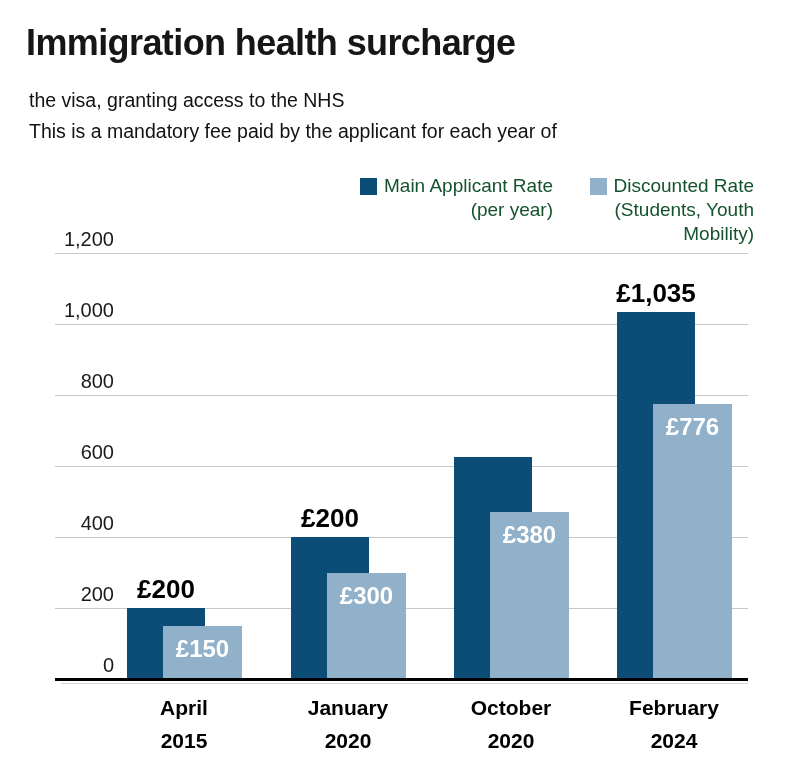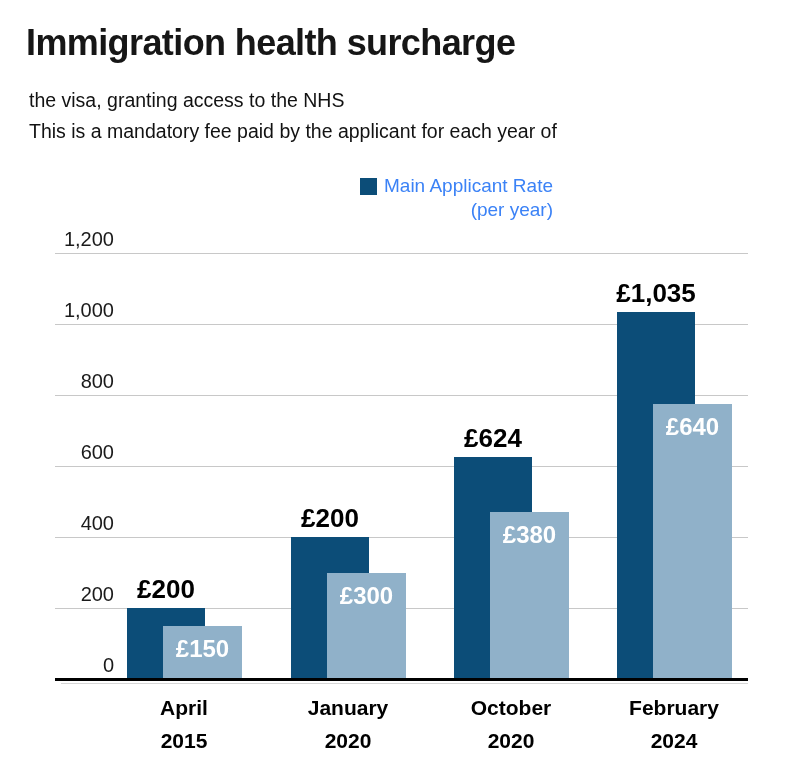--- a/index.html
+++ b/index.html
@@ -11,21 +11,21 @@
     position:absolute;left:26px;top:22px;margin:0;
     font-size:36px;font-weight:700;letter-spacing:-0.6px;color:#161616;
   }
   .subtitle{
     position:absolute;left:29px;top:85px;margin:0;
     font-size:19.5px;line-height:31px;color:#121212;font-weight:400;
   }
   .subtitle span{display:block;}
   .legend-item{
     position:absolute;top:174px;display:flex;align-items:flex-start;
-    font-size:19px;line-height:24px;color:#3b82f6;justify-content:space-between;
+    font-size:19px;line-height:24px;color:#14532d;justify-content:space-between;
   }
   .legend-swatch{
     width:17px;height:17px;flex:0 0 17px;margin-top:4px;margin-right:7px;display:inline-block;
   }
   .legend-text{text-align:right;display:inline-block;}
   .legend-text span{display:block;}
   .legend-main{right:247px;}
   .legend-disc{right:46px;}
   #chart{position:absolute;left:0;top:0;width:800px;height:768px;}
   #chart div{position:absolute;box-sizing:border-box;}
@@ -43,20 +43,28 @@
   </p>
 
   <div class="legend-item legend-main">
     <span class="legend-swatch" style="background: rgb(12, 77, 120);"></span>
     <span class="legend-text">
       <span>Main Applicant Rate</span>
       <span>(per year)</span>
     </span>
   </div>
 
+  <div class="legend-item legend-disc">
+    <span class="legend-swatch" style="background: rgb(144, 177, 201);"></span>
+    <span class="legend-text">
+      <span>Discounted Rate</span>
+      <span>(Students, Youth</span>
+      <span>Mobility)</span>
+    </span>
+  </div>
 
   <div id="chart">
       <div style="left: 28px; top: 652px; width: 86px; text-align: right; font: 400 20px / 26px &quot;Liberation Sans&quot;, sans-serif; color: rgb(26, 26, 26);">0</div>
       <div style="left: 55px; top: 608px; width: 693px; height: 1px; background: rgb(200, 200, 200);"></div>
       <div style="left: 28px; top: 581px; width: 86px; text-align: right; font: 400 20px / 26px &quot;Liberation Sans&quot;, sans-serif; color: rgb(26, 26, 26);">200</div>
       <div style="left: 55px; top: 537px; width: 693px; height: 1px; background: rgb(200, 200, 200);"></div>
       <div style="left: 28px; top: 510px; width: 86px; text-align: right; font: 400 20px / 26px &quot;Liberation Sans&quot;, sans-serif; color: rgb(26, 26, 26);">400</div>
       <div style="left: 55px; top: 466px; width: 693px; height: 1px; background: rgb(200, 200, 200);"></div>
       <div style="left: 28px; top: 439px; width: 86px; text-align: right; font: 400 20px / 26px &quot;Liberation Sans&quot;, sans-serif; color: rgb(26, 26, 26);">600</div>
       <div style="left: 55px; top: 395px; width: 693px; height: 1px; background: rgb(200, 200, 200);"></div>
@@ -76,30 +84,29 @@
       <div style="left: 291px; top: 537px; width: 78px; height: 142px; background: rgb(12, 77, 120);"></div>
       <div style="left: 327px; top: 572.5px; width: 79px; height: 106.5px; background: rgb(144, 177, 201);"></div>
       <div style="left: 250px; top: 504px; width: 160px; text-align: center; font: 700 26px / 28px &quot;Liberation Sans&quot;, sans-serif; color: rgb(0, 0, 0);">£200</div>
       <div style="left: 327px; top: 582.5px; width: 79px; text-align: center; font: 700 24px / 26px &quot;Liberation Sans&quot;, sans-serif; color: rgb(255, 255, 255);">£300</div>
       <div style="left: 268px; top: 691px; width: 160px; text-align: center; font: 600 21px / 33px &quot;Liberation Sans&quot;, sans-serif; color: rgb(0, 0, 0);">
         <div style="position: static;">January</div>
         <div style="position: static;">2020</div>
       </div>
       <div style="left: 454px; top: 457.48px; width: 78px; height: 221.52px; background: rgb(12, 77, 120);"></div>
       <div style="left: 490px; top: 512.15px; width: 79px; height: 166.85px; background: rgb(144, 177, 201);"></div>
-      <div style="left: 413px; top: 424.48px; width: 160px; text-align: center; font: 700 26px / 28px &quot;Liberation Sans&quot;, sans-serif; color: rgb(0, 0, 0);">£624</div>
       <div style="left: 490px; top: 522.15px; width: 79px; text-align: center; font: 700 24px / 26px &quot;Liberation Sans&quot;, sans-serif; color: rgb(255, 255, 255);">£380</div>
       <div style="left: 431px; top: 691px; width: 160px; text-align: center; font: 600 21px / 33px &quot;Liberation Sans&quot;, sans-serif; color: rgb(0, 0, 0);">
         <div style="position: static;">October</div>
         <div style="position: static;">2020</div>
       </div>
       <div style="left: 617px; top: 311.575px; width: 78px; height: 367.425px; background: rgb(12, 77, 120);"></div>
       <div style="left: 653px; top: 403.52px; width: 79px; height: 275.48px; background: rgb(144, 177, 201);"></div>
       <div style="left: 576px; top: 278.575px; width: 160px; text-align: center; font: 700 26px / 28px &quot;Liberation Sans&quot;, sans-serif; color: rgb(0, 0, 0);">£1,035</div>
-      <div style="left: 653px; top: 413.52px; width: 79px; text-align: center; font: 700 24px / 26px &quot;Liberation Sans&quot;, sans-serif; color: rgb(255, 255, 255);">£640</div>
+      <div style="left: 653px; top: 413.52px; width: 79px; text-align: center; font: 700 24px / 26px &quot;Liberation Sans&quot;, sans-serif; color: rgb(255, 255, 255);">£776</div>
       <div style="left: 594px; top: 691px; width: 160px; text-align: center; font: 600 21px / 33px &quot;Liberation Sans&quot;, sans-serif; color: rgb(0, 0, 0);">
         <div style="position: static;">February</div>
         <div style="position: static;">2024</div>
       </div>
       <div style="left: 55px; top: 678px; width: 693px; height: 3px; background: rgb(0, 0, 0);"></div>
       <div style="left: 61px; top: 683px; width: 687px; height: 1px; background: rgb(214, 214, 214);"></div>
     </div>
 
 </div>
 

